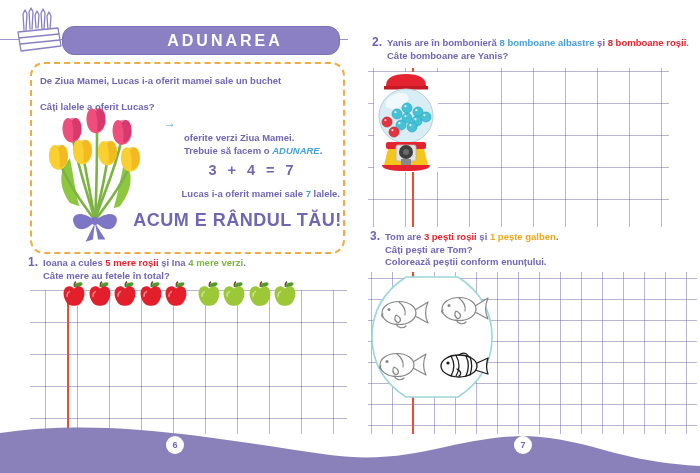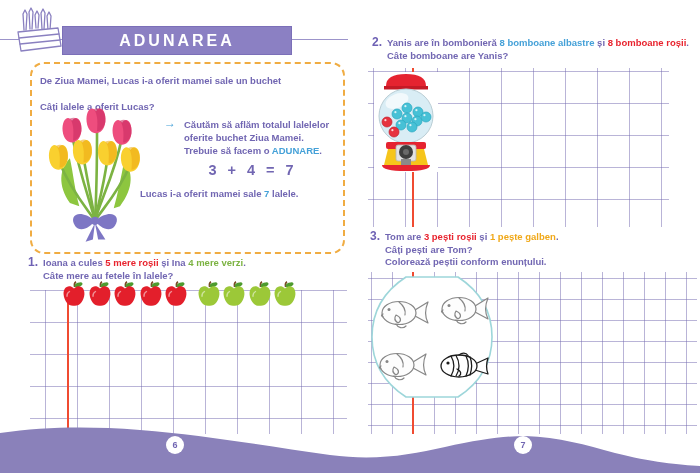--- a/index.html
+++ b/index.html
@@ -1,42 +1,42 @@
 <!DOCTYPE html>
 <html><head>
 <meta charset="utf-8">
 <style>
   html,body{margin:0;padding:0;background:#fff;}
   .book{position:relative;width:700px;height:473px;background:#ffffff;overflow:hidden;
         font-family:"Liberation Sans","DejaVu Sans",sans-serif;font-weight:700;}
   
   .rule-line{position:absolute;left:0;top:39px;width:348px;border-top:1.5px solid #9c94ca;z-index:1;}
   .banner{position:absolute;left:62px;top:26px;width:228px;height:27px;background:#8b80c3;border:1px solid #7b6fb8;
-          border-radius:0;color:#ffffff;font-size:16px;letter-spacing:3px;display:flex;align-items:center;
-          justify-content:center;z-index:2;}
+          border-radius:12px;color:#ffffff;font-size:16px;letter-spacing:3px;display:flex;align-items:center;
+          justify-content:center;z-index:2;padding-left:48px;}
   .pencil-icon{position:absolute;left:10px;top:4px;z-index:2;}
   
   .intro-box{position:absolute;left:30px;top:62px;width:311px;height:188px;border:2px dashed #f0ac42;
              border-radius:14px;z-index:3;background:#fff;}
   .intro-problem{position:absolute;left:8px;top:10px;width:293px;text-align:left;color:#7166b2;
                  font-size:9.5px;line-height:13px;}
   .tulips{position:absolute;left:6px;top:40px;}
   .explain{position:absolute;left:134px;top:54px;width:184px;color:#7166b2;font-size:9.5px;line-height:13px;}
   .explain .arrow{position:absolute;left:-2px;top:-1px;color:#45a1d8;font-size:12px;}
   .explain .etext{padding-left:18px;}
   .equation{position:absolute;left:134px;top:98px;width:170px;display:flex;justify-content:center;gap:11px;
             color:#7166b2;font-size:14.5px;}
-  .result{position:absolute;left:108px;top:124px;width:200px;text-align:left;color:#7166b2;font-size:9.5px;}
+  .result{position:absolute;left:108px;top:124px;width:200px;text-align:right;color:#7166b2;font-size:9.5px;}
   .cta{position:absolute;left:98px;top:146px;width:215px;text-align:center;color:#7166b2;font-size:18px;
        letter-spacing:0.5px;}
   
   .ex{position:absolute;color:#7166b2;font-size:9.5px;line-height:12.5px;z-index:3;}
   .ex .num{position:absolute;left:0;top:-1.5px;font-size:12px;color:#6e61b4;}
   .ex .lines{padding-left:15px;}
-  .t-red{color:#e8232e;} .t-green{color:#7cb342;} .t-blue{color:#45a1d8;} .t-yellow{color:#f0a818;} .t-key{color:#45a1d8;}
+  .t-red{color:#e8232e;} .t-green{color:#7cb342;} .t-blue{color:#45a1d8;} .t-yellow{color:#f0a818;} .t-key{color:#45a1d8;font-style:italic;}
   
   .grid{position:absolute;z-index:1;
     background-image:linear-gradient(to right,rgba(116,106,176,.5) 1.2px,transparent 1.2px),
                      linear-gradient(to bottom,rgba(116,106,176,.5) 1.2px,transparent 1.2px);}
   .grid-left{left:30px;top:290px;width:317px;height:144px;background-size:32px 32px;background-position:15px 0;}
   .grid-r1{left:368px;top:68px;width:301px;height:159px;background-size:32px 32px;background-position:5px 3px;}
   .grid-r2{left:368px;top:272px;width:329px;height:162px;background-size:21px 21px;background-position:3px 6px;}
   .margin-line{position:absolute;width:2px;background:#f04b31;z-index:2;}
   .rl-left{left:67px;top:288px;height:146px;}
   .rl-r1{left:412px;top:68px;height:159px;}
@@ -123,42 +123,43 @@
         <path d="M54,112 C40,100 28,106 35,117 C40,124 50,118 54,112 Z"></path>
         <path d="M54,112 C68,100 80,106 73,117 C68,124 58,118 54,112 Z"></path>
         <path d="M54,114 L45,132 L52,130 Z"></path>
         <path d="M54,114 L64,130 L57,130 Z"></path>
         <circle cx="54" cy="112" r="4"></circle>
       </g>
     </svg>
     <div class="explain">
       <span class="arrow">→</span>
       <div class="etext">
-        <span>Căutăm să aflăm totalul lalelelor</span><br>
-        <span>oferite buchet Ziua Mamei.</span><br>
+        <br>
+        <span>oferite verzi Ziua Mamei.</span><br>
         <span>Trebuie să facem o </span><span class="t-key">ADUNARE</span><span>.</span>
       </div>
     </div>
     <div class="equation">
       <span>3</span>
       <span>+</span>
       <span>4</span>
       <span>=</span>
       <span>7</span>
     </div>
     <div class="result">
       <span>Lucas i-a oferit mamei sale </span><span class="t-blue">7</span><span> lalele.</span>
     </div>
+    <div class="cta">ACUM E RÂNDUL TĂU!</div>
   </div>
 
   <div class="ex" style="left:28px;top:257px;width:312px;">
     <span class="num">1.</span>
     <div class="lines">
       <span>Ioana a cules </span><span class="t-red">5 mere roșii</span><span> și Ina </span><span class="t-green">4 mere verzi</span><span>.</span><br>
-      <span>Câte mere au fetele în lalele?</span>
+      <span>Câte mere au fetele în total?</span>
     </div>
   </div>
   <div class="apples-row">
       <svg width="24" height="27" viewBox="0 0 24 27">
     <path d="M12.6,6 C12,3.2 12.6,1.6 14,0.8" stroke="#7a4a22" stroke-width="1.6" fill="none"></path>
     <ellipse cx="16.5" cy="3.8" rx="4.2" ry="2.1" fill="#4e9b2f" transform="rotate(-22 16.5 3.8)"></ellipse>
     <path d="M12,7.5 C6.5,2.5 1,7 1.6,13.5 C2.2,20 6.5,25.5 12,24.8 C17.5,25.5 21.8,20 22.4,13.5 C23,7 17.5,2.5 12,7.5 Z" fill="#e31f2b"></path>
     <path d="M7.5,10.5 C5.8,11.5 4.8,13.2 5,15.2" stroke="rgba(255,255,255,.5)" stroke-width="1.4" fill="none" stroke-linecap="round"></path>
   </svg>
       <svg width="24" height="27" viewBox="0 0 24 27">

